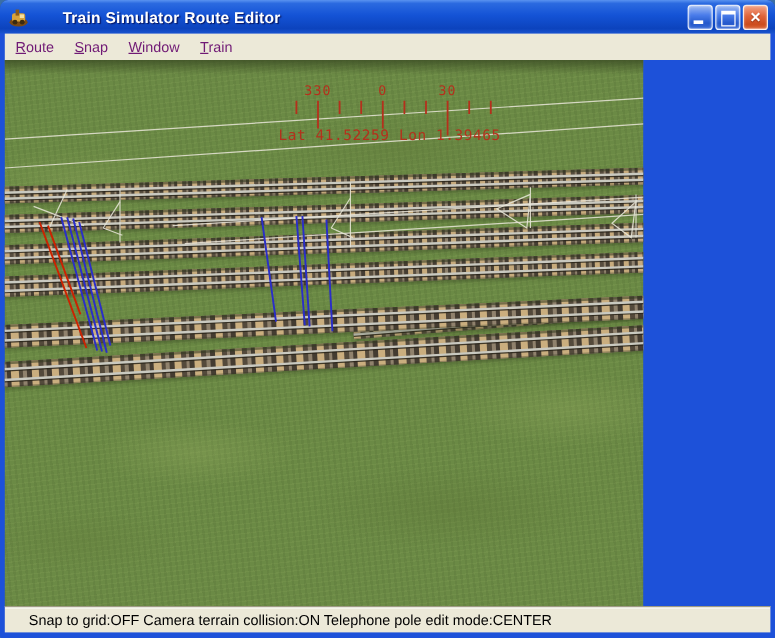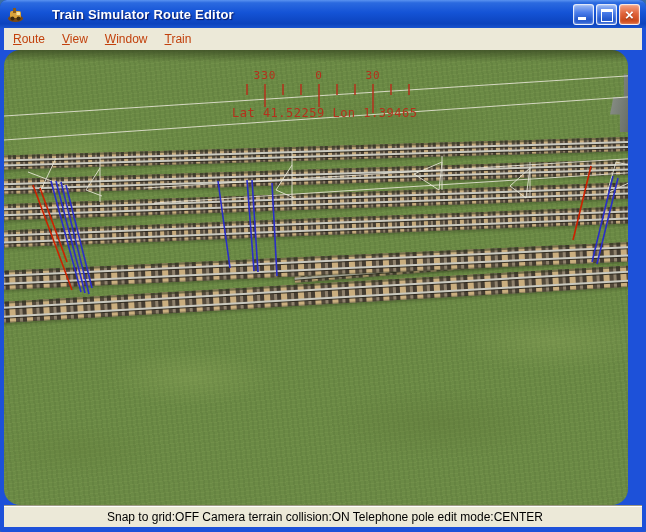--- a/index.html
+++ b/index.html
@@ -44,40 +44,39 @@
   .win-btn.close{
     background:linear-gradient(180deg,#f3a183 0%,#e0633a 45%,#cc4b1d 80%,#da6234 100%);
     box-shadow:inset 0 0 2px rgba(255,255,255,.5);
     color:#fff;font-weight:bold;font-size:15px;line-height:19px;text-align:center;
     text-shadow:0 1px 1px rgba(90,20,0,.6);
   }
   
   .menubar{
     position:absolute;left:4px;top:28px;width:638px;height:22px;
     background:#ece9d8;display:flex;align-items:center;
-    font-size:12px;color:#c2410c;
+    font-size:12px;color:#701a75;
   }
   .menu-item{padding:3px 8px 3px 7px;margin-left:2px;}
   .menu-item > span{display:inline-block;}
   .menu-item > span::first-letter{text-decoration:underline;}
   
   .viewport{
-    position:absolute;left:4px;top:50px;width:624px;height:455px;overflow:hidden;
+    position:absolute;left:4px;top:50px;width:532px;height:455px;overflow:hidden;
     background-color:#6b8a45;
     background-image:
       linear-gradient(180deg,rgba(62,80,38,.85) 0,rgba(62,80,38,0) 12px),
       radial-gradient(130px 36px at 12% 22%,rgba(145,168,92,.30),transparent 70%),
       radial-gradient(150px 42px at 62% 16%,rgba(96,120,56,.35),transparent 70%),
       radial-gradient(120px 40px at 30% 72%,rgba(150,173,96,.30),transparent 70%),
       radial-gradient(170px 52px at 70% 82%,rgba(92,116,54,.35),transparent 70%),
       radial-gradient(140px 44px at 88% 64%,rgba(152,174,98,.28),transparent 70%),
       radial-gradient(120px 38px at 12% 88%,rgba(98,124,58,.32),transparent 70%),
       repeating-linear-gradient(84deg,rgba(56,74,34,.10) 0 2px,transparent 2px 5px),
       repeating-linear-gradient(-7deg,rgba(170,192,112,.10) 0 1px,transparent 1px 4px);
-    border-radius: 16px;
   }
   .track{
     position:absolute;left:-12px;width:672px;
     background-color:#7c7365;
     background-image:repeating-linear-gradient(90deg,
       rgba(203,174,126,.95) 0 4px,
       rgba(84,74,60,.92) 4px 7px,
       rgba(152,136,112,.70) 7px 9px,
       rgba(62,54,44,.88) 9px 12px);
     border-top:2px solid rgba(50,58,32,.55);
@@ -110,21 +109,21 @@
   .latlon{
     position:absolute;left:228px;top:56px;z-index:4;white-space:nowrap;
     font-family:"DejaVu Sans Mono",monospace;font-size:12px;letter-spacing:.5px;
   }
   
   .statusbar{
     position:absolute;left:4px;top:505px;width:638px;height:22px;
     background:#ece9d8;border-top:1px solid #9e9a84;
     box-shadow:inset 0 1px 0 #fff;
     display:flex;align-items:center;
-    font-size:12px;color:#000;padding-left:4px;white-space:nowrap;justify-content:center;
+    font-size:12px;color:#000;padding-left:20px;white-space:nowrap;
   }
 </style>
 </head>
 <body>
 
 <div class="window">
 
   <div class="titlebar">
     <svg class="app-icon" viewBox="0 0 17 17">
       <ellipse cx="8.5" cy="12.5" rx="7.5" ry="3.5" fill="#7a4a14"></ellipse>
@@ -137,21 +136,21 @@
     <span class="title-text">Train Simulator Route Editor</span>
     <span class="win-buttons">
       <span class="win-btn min"></span>
       <span class="win-btn max"></span>
       <span class="win-btn close">×</span>
     </span>
   </div>
 
   <div class="menubar">
     <span class="menu-item"><span>Route</span></span>
-    <span class="menu-item"><span>View</span></span>
+    <span class="menu-item"><span>Snap</span></span>
     <span class="menu-item"><span>Window</span></span>
     <span class="menu-item"><span>Train</span></span>
   </div>
 
   <div class="viewport">
 
     <div class="track" style="top:96px;height:14px;transform:rotate(-1.7deg);"></div>
     <div class="track" style="top:119px;height:15px;transform:rotate(-1.8deg);"></div>
     <div class="track" style="top:143px;height:16px;transform:rotate(-2deg);"></div>
     <div class="track" style="top:168px;height:17px;transform:rotate(-2.2deg);"></div>

